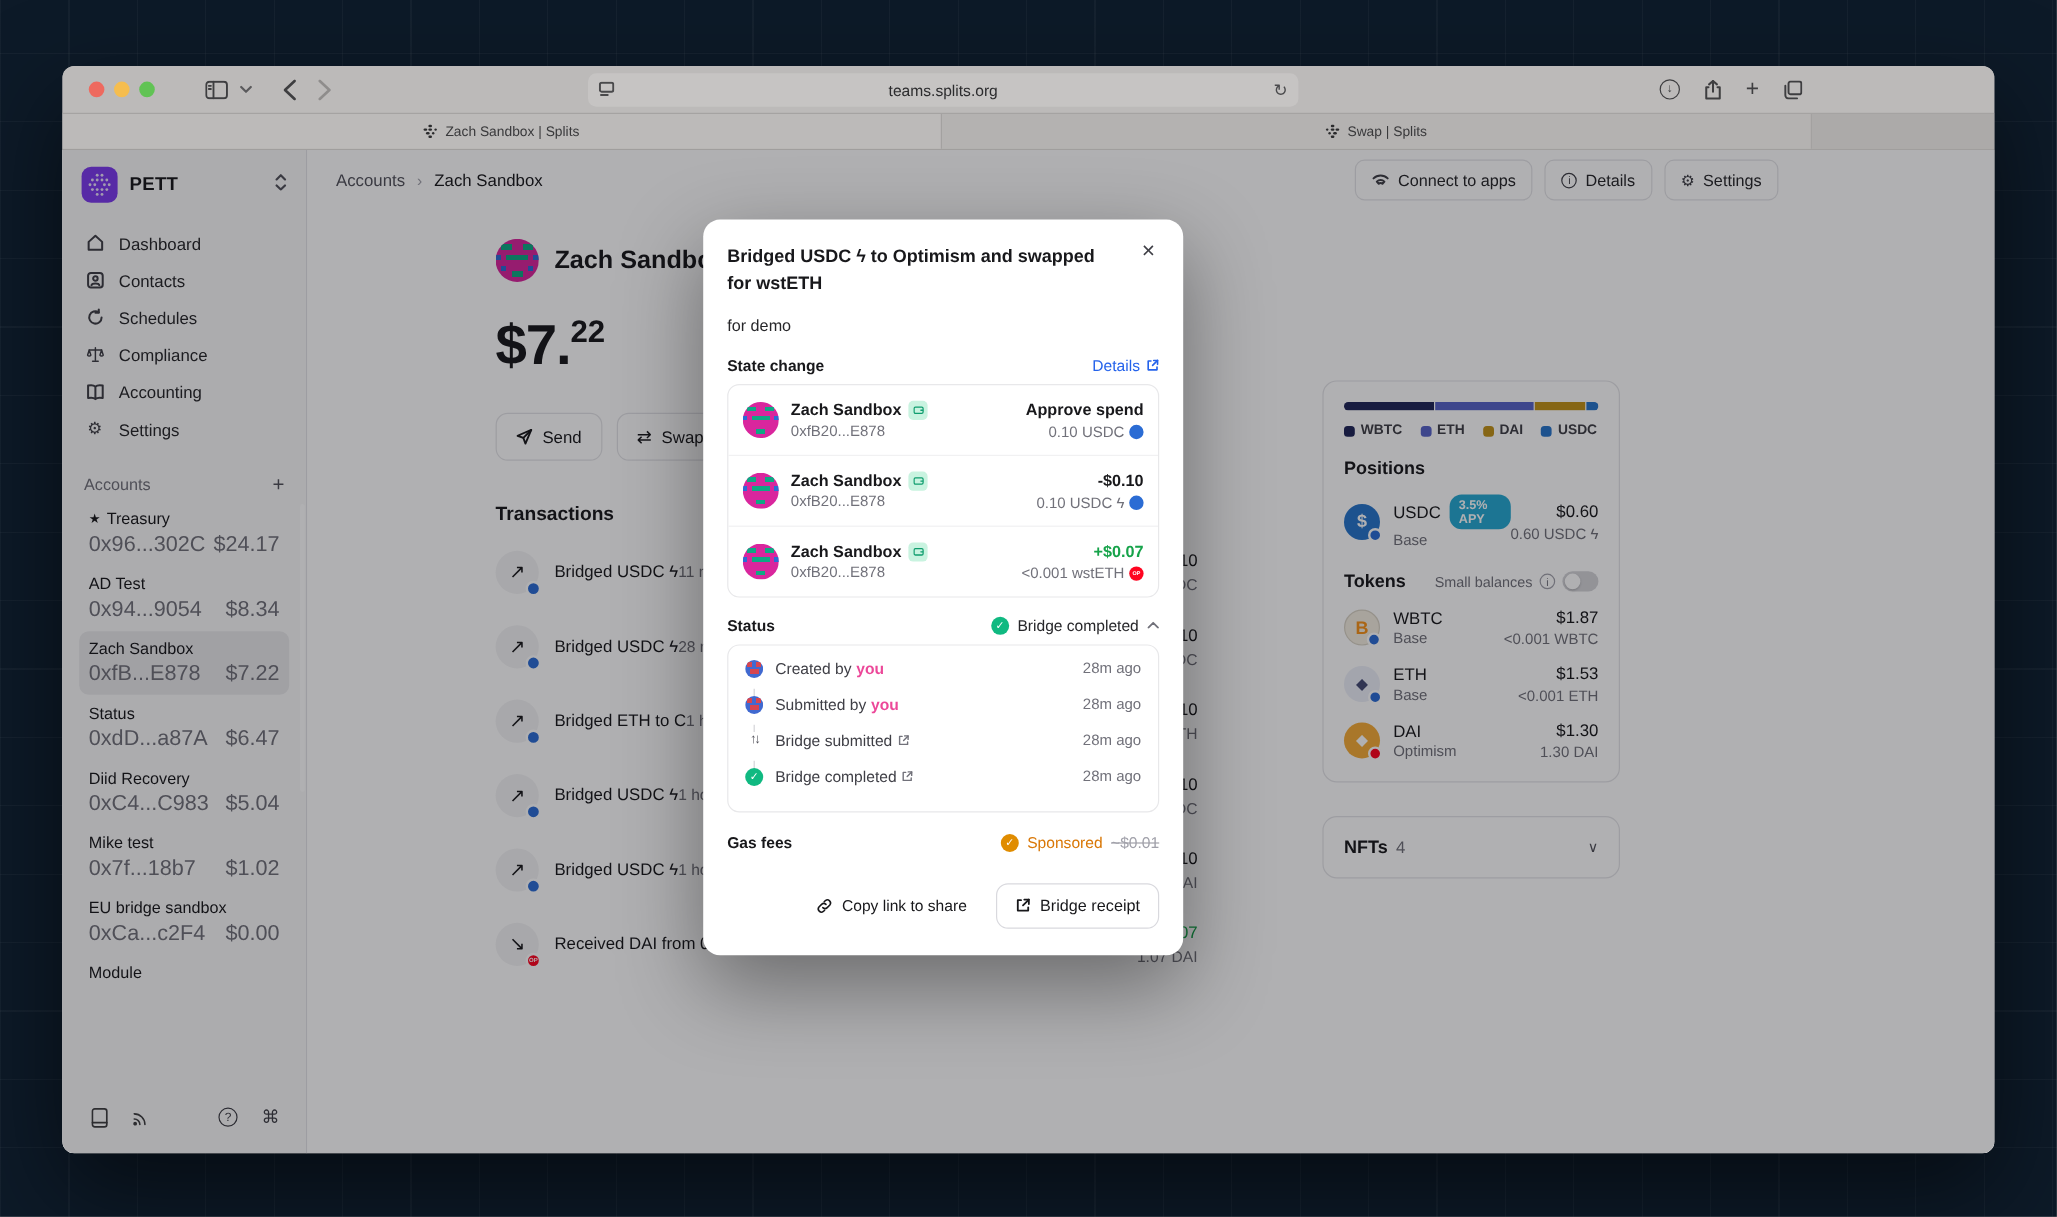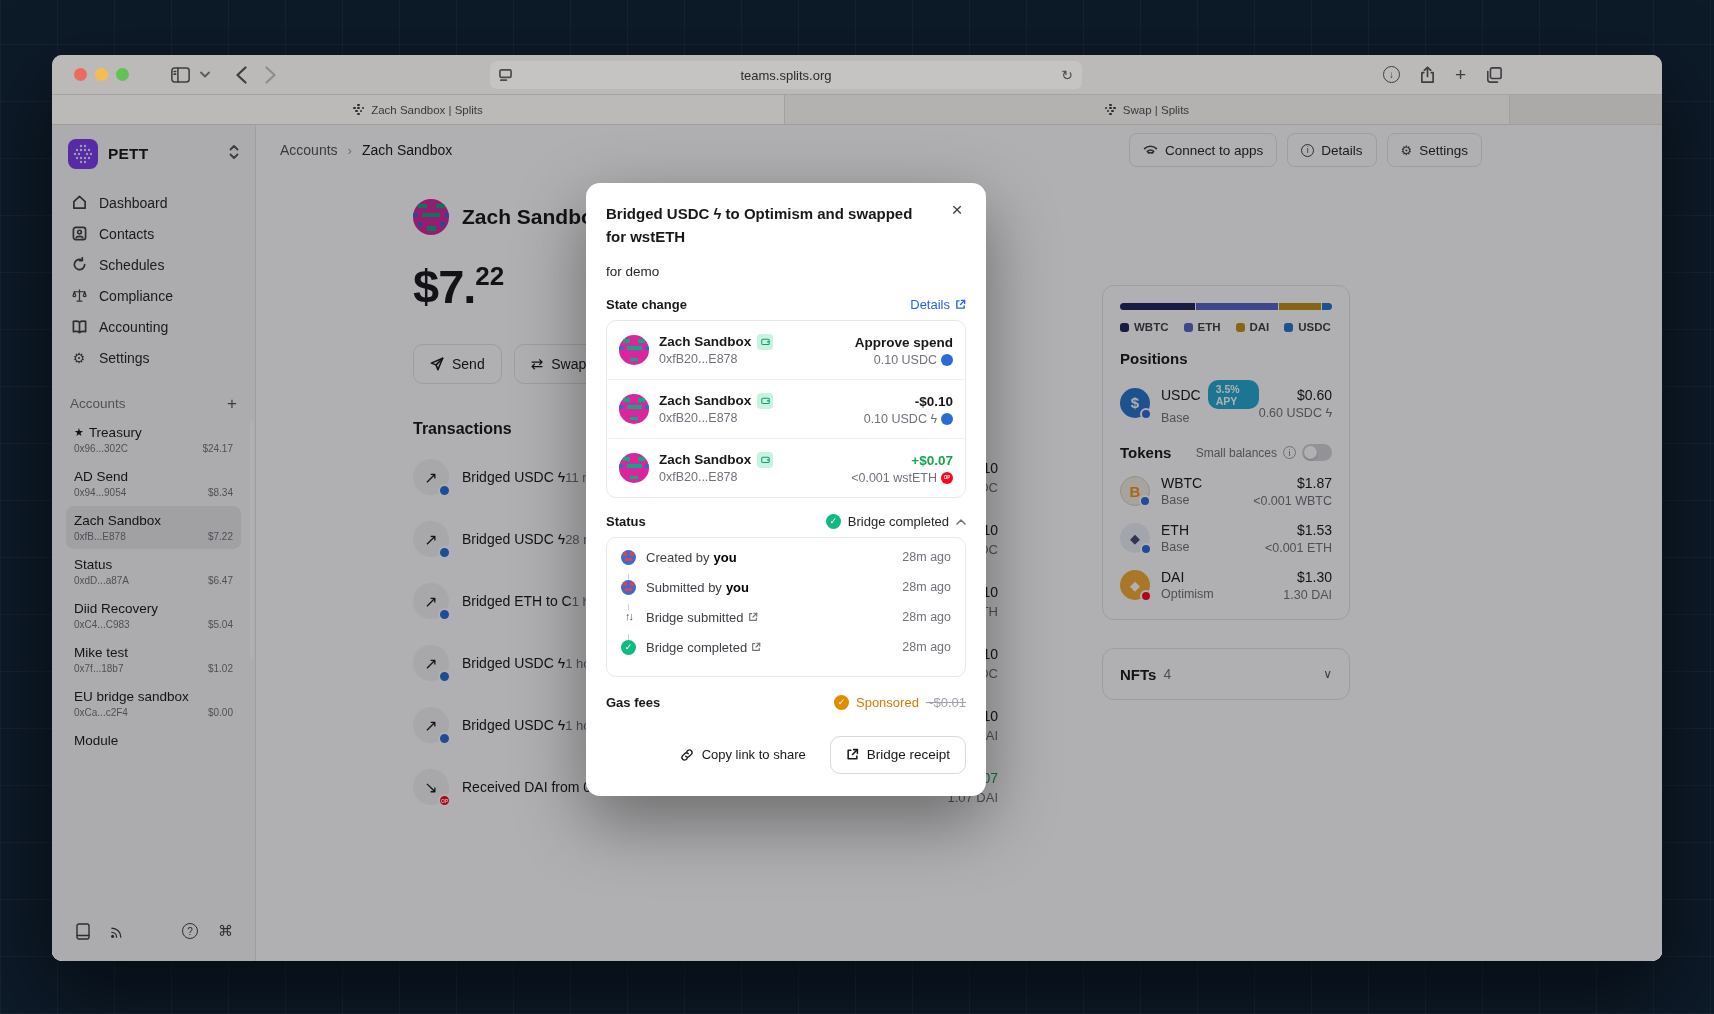--- a/index.html
+++ b/index.html
@@ -64,21 +64,21 @@
   .nav-item .nl { font-size:14px; font-weight:500; }
   .acct-head { margin-top:22px; display:flex; align-items:center; justify-content:space-between; padding:0 4px; }
   .acct-head .ah { font-size:13.5px; color:#71717a; }
   .acct-head .ap { font-size:17px; color:#52525b; line-height:1; }
   .acct-list { margin-top:6px; display:flex; flex-direction:column; gap:1px; }
   .acct { padding:7px 8px; border-radius:8px; }
   .acct.sel { background:#e9e9eb; }
   .acct .an { font-size:13.5px; color:#18181b; display:flex; align-items:center; gap:5px; }
   .acct .star { font-size:11px; color:#18181b; }
   .acct .arow { display:flex; justify-content:space-between; margin-top:3px; }
-  .acct .aa, .acct .ab { font-size:10px; color:#71717a; }
+  .acct .aa, .acct .ab { font-size:18px; color:#71717a; }
   .side-thumb { position:absolute; right:1px; top:295px; width:4px; height:240px; border-radius:2px; background:rgba(255,255,255,0.9); z-index:2; }
   .side-foot { height:52px; flex:none; display:flex; align-items:center; justify-content:space-between; padding:0 22px 8px 24px; color:#3f3f46; }
   .sf-g { display:flex; gap:20px; align-items:center; }
   .q-circle { width:16px; height:16px; border:1.3px solid #3f3f46; border-radius:50%; font-size:10px; display:flex; align-items:center; justify-content:center; }
   .cmd { font-size:15px; }
   
   .main { flex:1; position:relative; background:#fff; }
   .mtop { height:50px; display:flex; align-items:center; justify-content:space-between; padding:0 180px 0 24px; }
   .crumbs { display:flex; align-items:center; gap:10px; font-size:14px; }
   .crumb1 { color:#52525b; } .crumb-sep { color:#a1a1aa; font-size:13px; } .crumb2 { color:#18181b; font-weight:500; }
@@ -106,21 +106,21 @@
   .badge.op { background:#ff0420; color:#fff; font-size:5px; font-weight:700; display:flex; align-items:center; justify-content:center; }
   .tx-txt { margin-left:13px; flex:1; min-width:0; }
   .tx-t { font-size:14px; color:#18181b; white-space:nowrap; }
   .tx-m { font-size:13px; color:#71717a; margin-top:3px; white-space:nowrap; }
   .tx-m .memo-link { color:#2563eb; }
   .tx-r { text-align:right; flex:none; }
   .tx-amt { font-size:14px; color:#18181b; }
   .tx-amt.pos { color:#16a34a; }
   .tx-sub { font-size:13px; color:#71717a; margin-top:3px; }
   
-  .colR { width:292px; margin-left:60px; margin-top:86px; flex:none;padding-left:44px; }
+  .colR { width:292px; margin-left:60px; margin-top:118px; flex:none;padding-left:44px; }
   .card { background:#fff; border:1px solid #e4e4e7; border-radius:12px; }
   .card.p { padding:17px; }
   .bar { height:7px; border-radius:4px; overflow:hidden; display:flex; }
   .bar i { height:100%; margin-right:1px; }
   .bar i:last-child { margin-right:0; }
   .legend { display:flex; gap:15px; margin-top:11px; }
   .leg { display:flex; align-items:center; gap:5px; font-size:11.5px; font-weight:700; color:#3f3f46; }
   .leg i { width:9px; height:9px; border-radius:3px; }
   .sec-h { font-size:15px; font-weight:700; margin-top:17px; }
   .prow { display:flex; align-items:center; margin-top:13px; }
@@ -176,21 +176,21 @@
   .chip.op { background:#ff0420; color:#fff; font-size:4.5px; font-weight:700; display:inline-flex; align-items:center; justify-content:center; }
   .status-v { display:flex; align-items:center; gap:7px; font-size:13px; color:#27272a; }
   .ck { width:15px; height:15px; border-radius:50%; background:#10b981; color:#fff; font-size:9px; display:flex; align-items:center; justify-content:center; flex:none; }
   .chev-up { color:#71717a; font-size:10px; }
   .tl { padding:12px 14px; }
   .tl-row { display:flex; align-items:flex-start; gap:10px; height:24px; }
   .tl-ico { width:15px; display:flex; justify-content:center; flex:none; }
   .avatar15 { width:15px; height:15px; border-radius:50%; overflow:hidden; }
   .updown { font-size:11px; color:#52525b; letter-spacing:-2px; }
   .tl-l { font-size:13px; color:#3f3f46; flex:1; display:flex; align-items:center; gap:4px; }
-  .tl-l b { color:#000000; }
+  .tl-l b { color:#ec4899; }
   .ext { color:#71717a; display:flex; }
   .tl-t { font-size:12.5px; color:#71717a; }
   .tl-conn { height:6px; border-left:1.5px dashed #d4d4d8; margin-left:7px; }
   .gas-r { display:flex; align-items:center; gap:7px; }
   .seal { width:15px; height:15px; border-radius:50%; background:#e08c00; color:#fff; font-size:9px; display:flex; align-items:center; justify-content:center; }
   .gas-sp { font-size:13px; color:#d97706; font-weight:500; }
   .gas-org { font-size:13px; color:#a1a1aa; text-decoration:line-through; }
   .m-foot { margin-top:26px; display:flex; justify-content:flex-end; align-items:center; gap:24px; }
   .ghost-btn { display:flex; align-items:center; gap:8px; font-size:13px; font-weight:500; color:#18181b; }
   .line-btn { display:flex; align-items:center; gap:8px; font-size:13.5px; font-weight:500; color:#18181b; border:1px solid #d9d9de; border-radius:10px; height:38px; padding:0 15px; background:#fff; }
@@ -387,21 +387,21 @@
                 <span class="star">★</span>
                 <span>Treasury</span>
               </div>
             <div class="arow">
                 <span class="aa">0x96...302C</span>
                 <span class="ab">$24.17</span>
               </div>
           </div>
           <div class="acct">
             <div class="an">
-                <span>AD Send</span>
+                <span>AD Test</span>
               </div>
             <div class="arow">
                 <span class="aa">0x94...9054</span>
                 <span class="ab">$8.34</span>
               </div>
           </div>
           <div class="acct sel">
             <div class="an">
                 <span>Zach Sandbox</span>
               </div>

